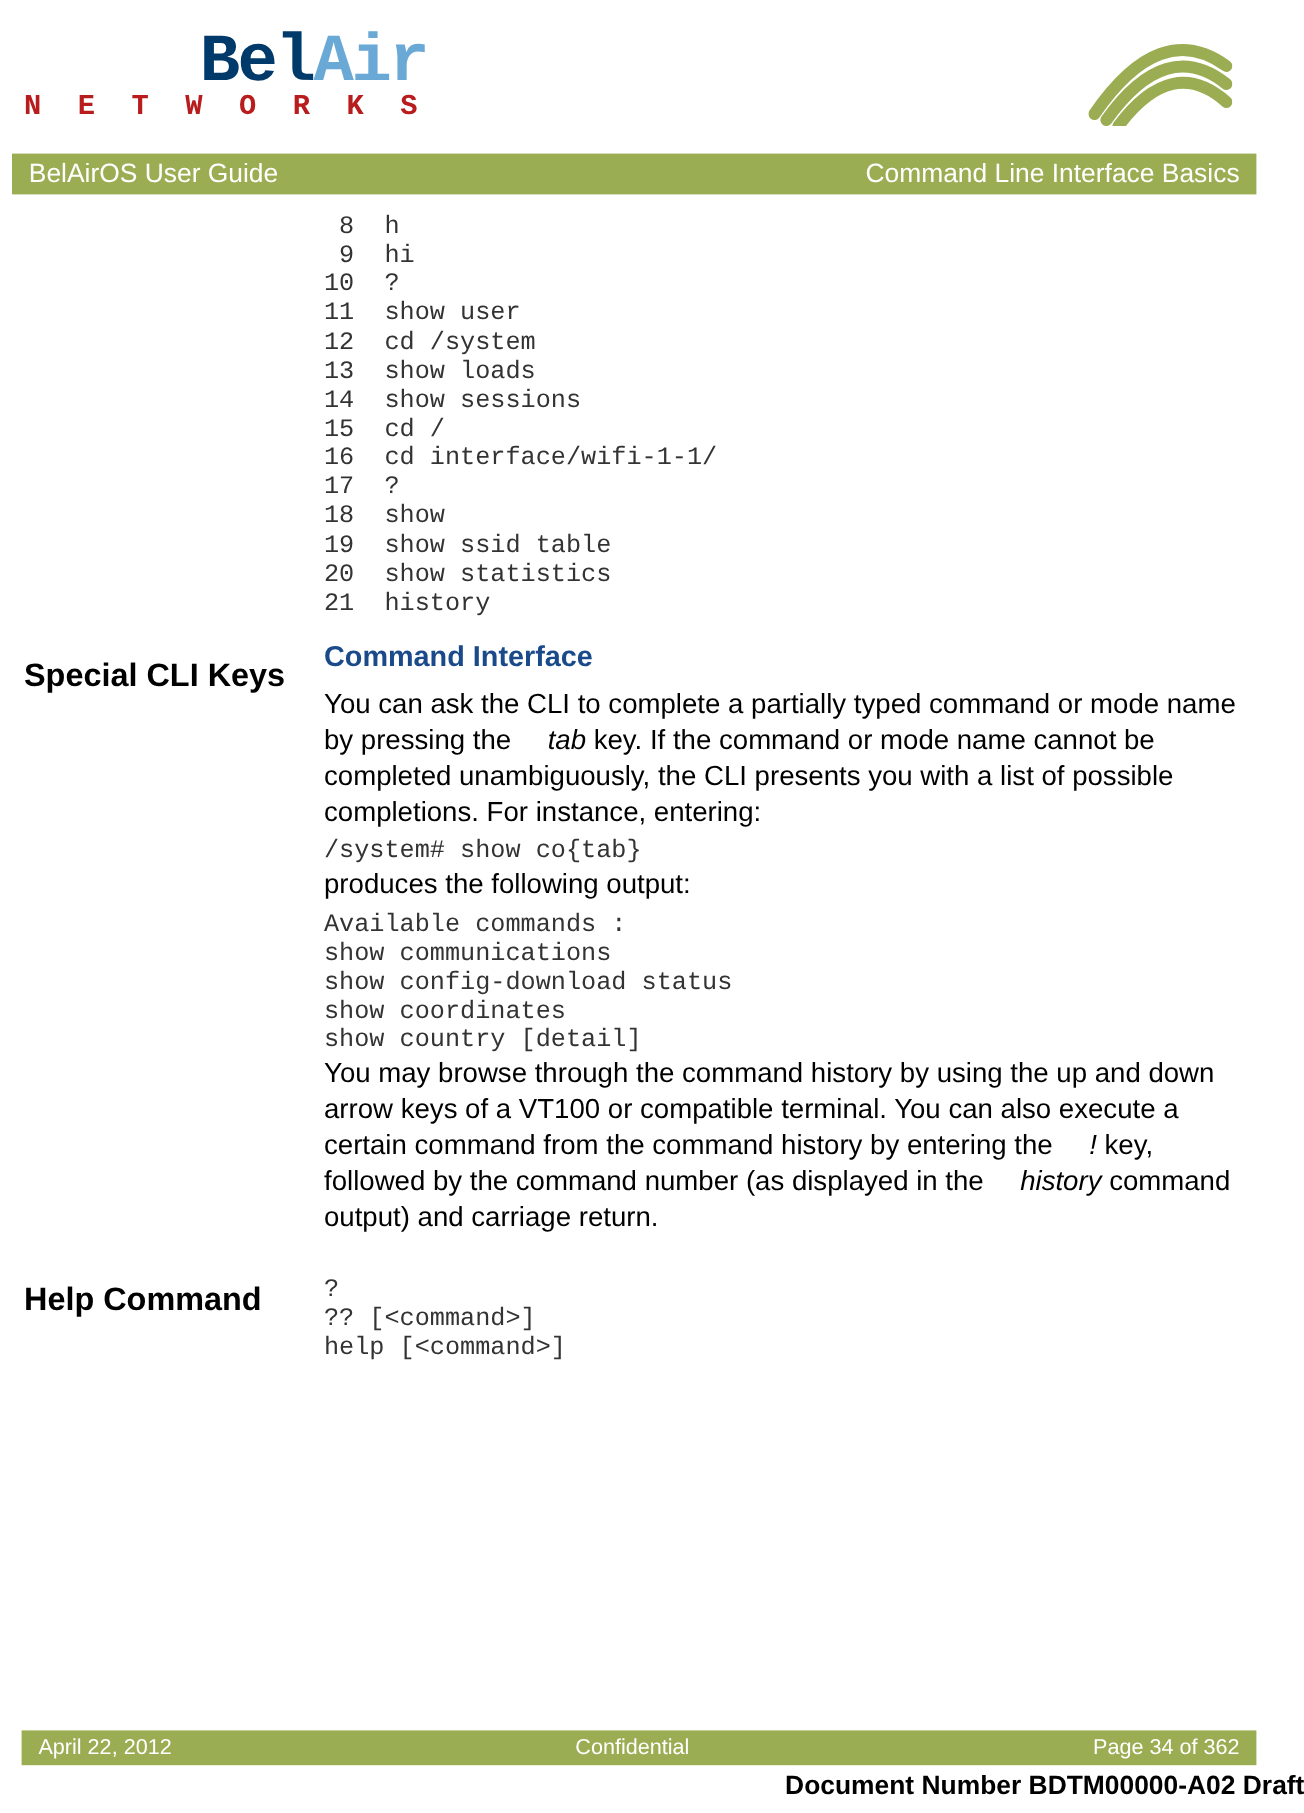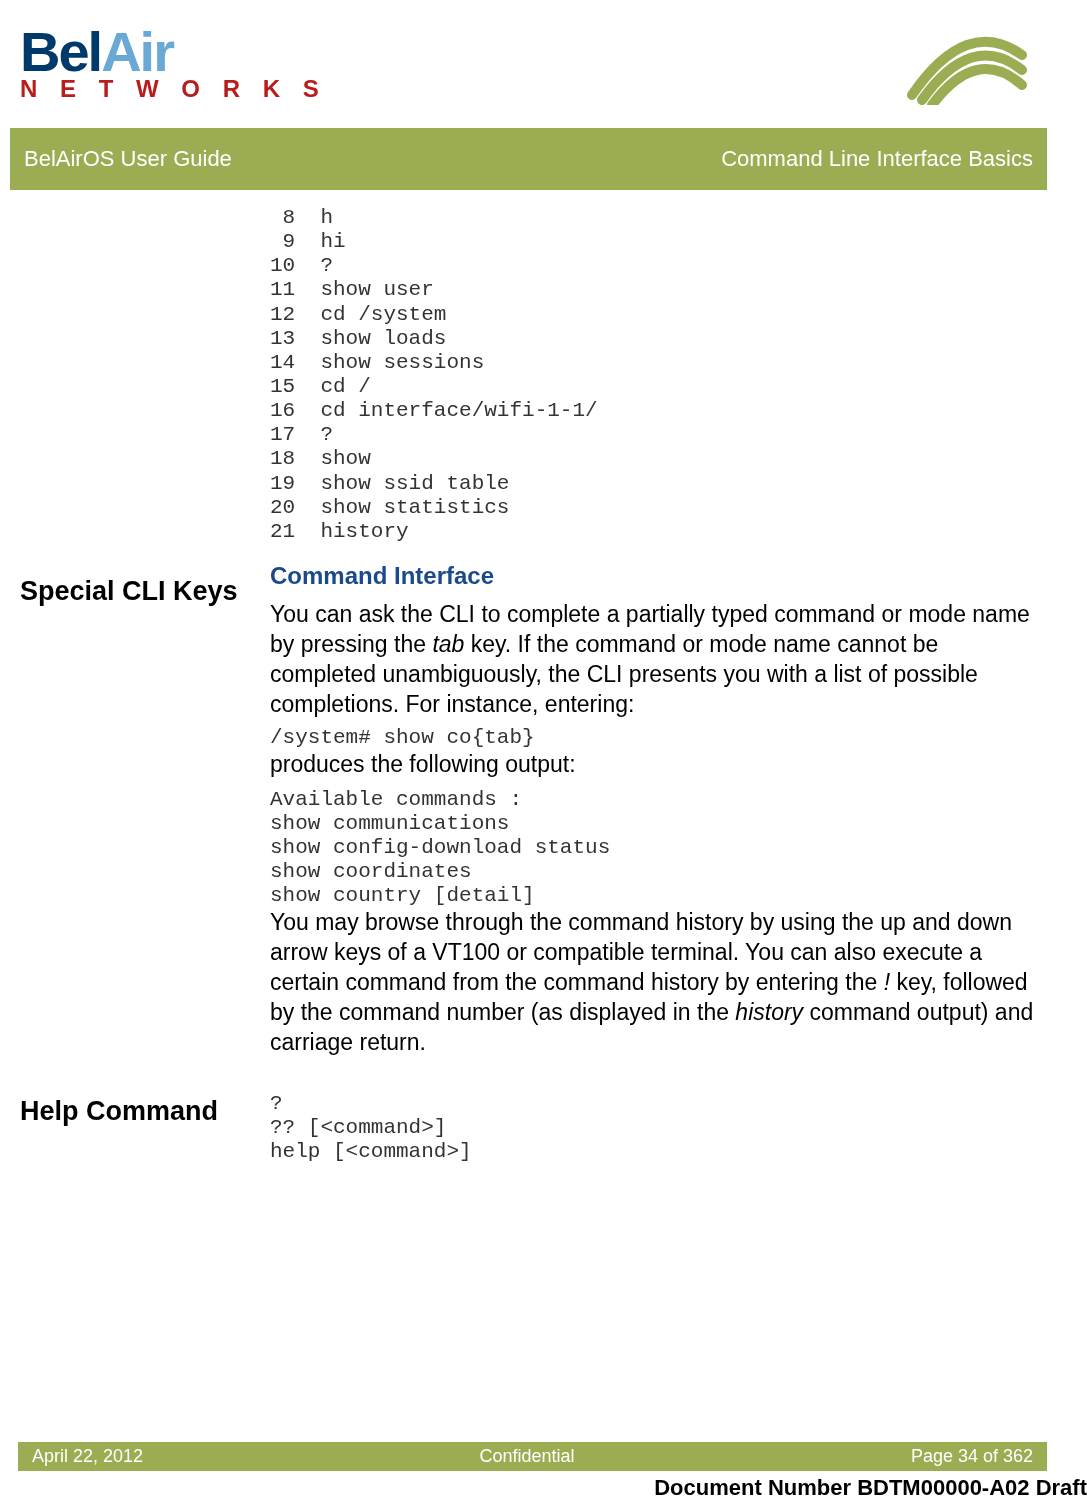--- a/index.html
+++ b/index.html
@@ -15,21 +15,22 @@
     padding: 10px 40px 0 10px;
   }
   .header-area {
     display: flex;
     justify-content: space-between;
     align-items: center;
     height: 110px;
     padding: 0 0 0 10px;
   }
   .logo-text {
-    font-family: Liberation Sans, sans-serif;
+    font-family: Liberation Mono, monospace;
+    text-align: right;
   }
   .belair-top {
     font-size: 56px;
     font-weight: 900;
     letter-spacing: -2px;
     line-height: 0.9;
   }
   .belair-top .bel { color: #003a6a; }
   .belair-top .air { color: #6aa9d6; }
   .belair-bot {
@@ -40,21 +41,21 @@
     margin-top: -2px;
   }
   .swoosh {
     width: 120px; height: 80px; margin-right: 20px;
   }
   .title-bar {
     background: #9aad52;
     color: #fff;
     display: flex;
     justify-content: space-between;
-    padding: 18px 14px;
+    padding: 4px 14px;
     font-family: "Gill Sans", "Segoe UI", Helvetica, sans-serif;
     font-size: 22px;
     margin: 8px 0 16px 0;
   }
   .content {
     display: grid;
     grid-template-columns: 230px 1fr;
     column-gap: 20px;
     padding-left: 10px;
   }
@@ -81,21 +82,21 @@
     font-size: 24px;
     margin: 18px 0 10px 0;
   }
   .body-text {
     font-family: "Gill Sans", "Segoe UI", Helvetica, sans-serif;
     font-size: 23px;
     line-height: 1.3;
     color: #000;
     margin-bottom: 6px;
   }
-  .body-text .ital { font-style: italic; }
+  .body-text .ital { font-style: italic; margin-left: 24px; }
   .section-gap { height: 28px; }
   .footer-bar {
     position: absolute;
     left: 18px; right: 40px; bottom: 40px;
     background: #9aad52;
     color: #fff;
     display: flex;
     justify-content: space-between;
     padding: 4px 14px;
     font-family: "Gill Sans", "Segoe UI", Helvetica, sans-serif;

